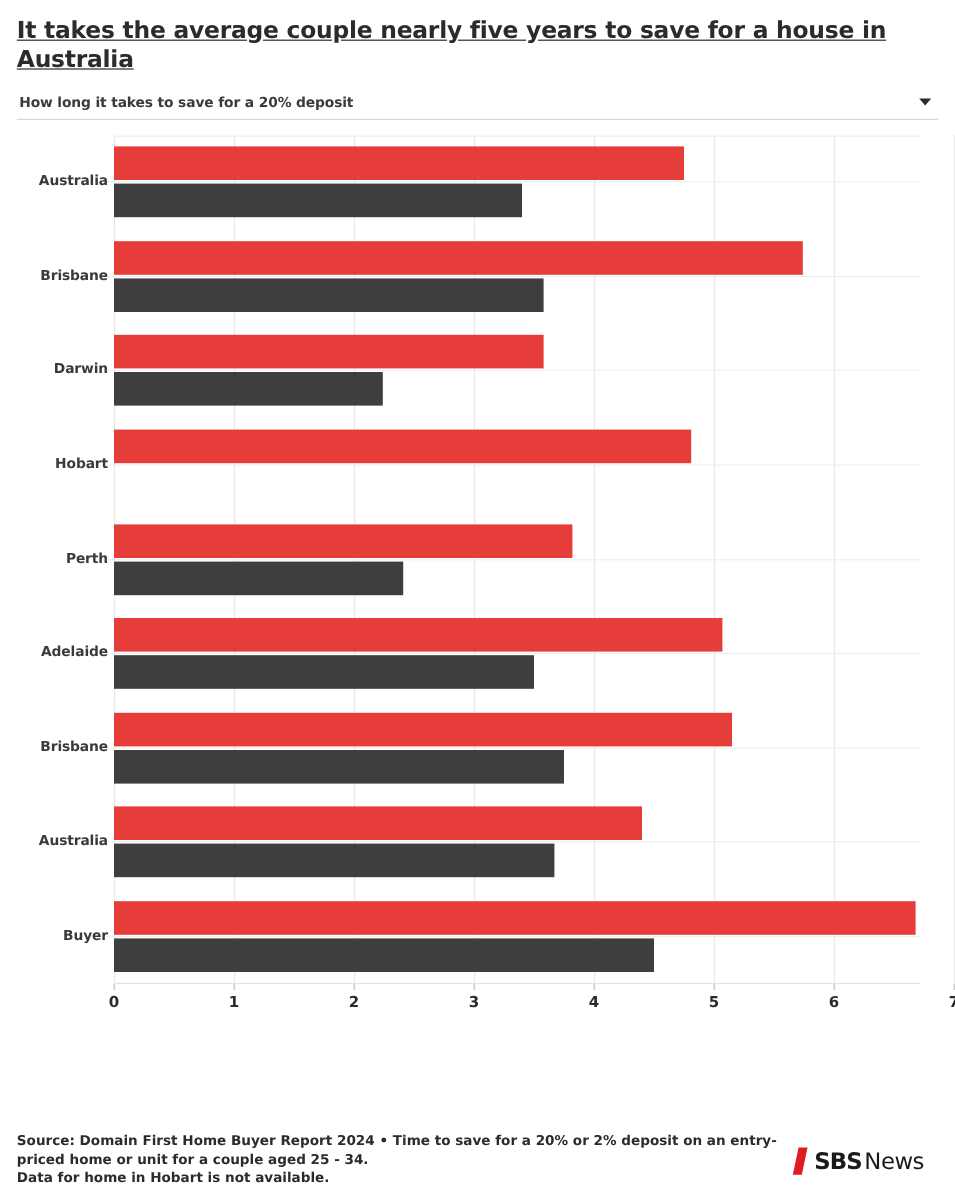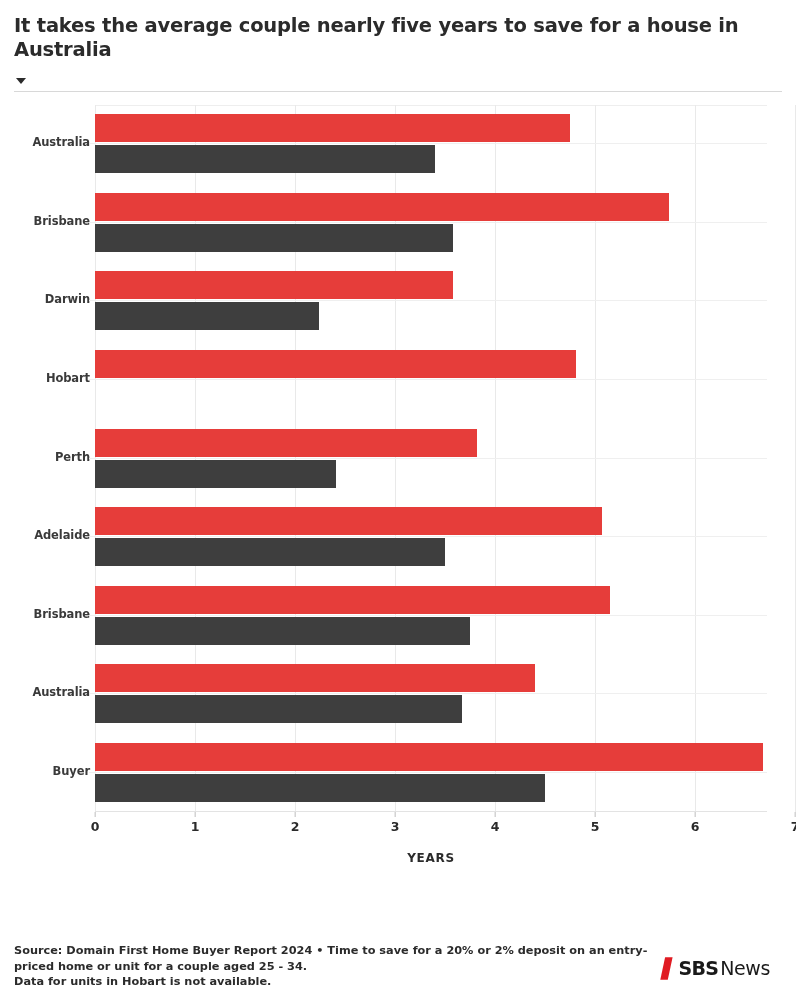--- a/index.html
+++ b/index.html
@@ -20,20 +20,21 @@
   
   .chart-title {
     font-size: 19.5px;
     font-weight: bold;
     line-height: 1.22;
     letter-spacing: -0.2px;
     color: #2b2b2b;
     padding-top: 14px;
     margin: 0 0 16px 0;
     max-width: 730px;
+    text-decoration: underline;
   }
 
   .subtitle-row {
     display: flex;
     align-items: center;
     justify-content: space-between;
     border-bottom: 1px solid #d8d8d8;
     padding: 0 4px 7px 2px;
     margin-bottom: 13px;
   }
@@ -237,20 +238,21 @@
   }
 </style>
 </head>
 <body>
 
 <div class="page">
 
   <h1 class="chart-title">It takes the average couple nearly five years to save for a house in Australia</h1>
 
   <div class="subtitle-row">
+    <span class="subtitle-text">How long it takes to save for a 20% deposit</span>
     <span class="caret"></span>
   </div>
 
 
   <div class="plot-wrap">
     <div class="cat-labels" id="cat-labels">
         <div class="cat-label" style="top: 30.7778px;">Australia</div>
         <div class="cat-label" style="top: 109.333px;">Brisbane</div>
         <div class="cat-label" style="top: 187.889px;">Darwin</div>
         <div class="cat-label" style="top: 266.444px;">Hobart</div>
@@ -347,27 +349,26 @@
         </div>
         <div class="xtick" style="left: 600px;">
           <div class="xtick-mark"></div>
           <div class="xtick-text">6</div>
         </div>
         <div class="xtick" style="left: 700px;">
           <div class="xtick-mark"></div>
           <div class="xtick-text">7</div>
         </div>
       </div>
-    <div class="xaxis-title">YEARS</div>
   </div>
 
   <div class="footer">
     <div class="source">
       <div>Source: Domain First Home Buyer Report 2024 • Time to save for a 20% or 2% deposit on an entry-priced home or unit for a couple aged 25 - 34.</div>
-      <div>Data for units in Hobart is not available.</div>
+      <div>Data for home in Hobart is not available.</div>
     </div>
     <div class="sbs-logo">
       <span class="sbs-mark">▌</span>
       <span class="sbs-text">SBS</span>
       <span class="sbs-news">News</span>
     </div>
   </div>
 
 </div>
 

